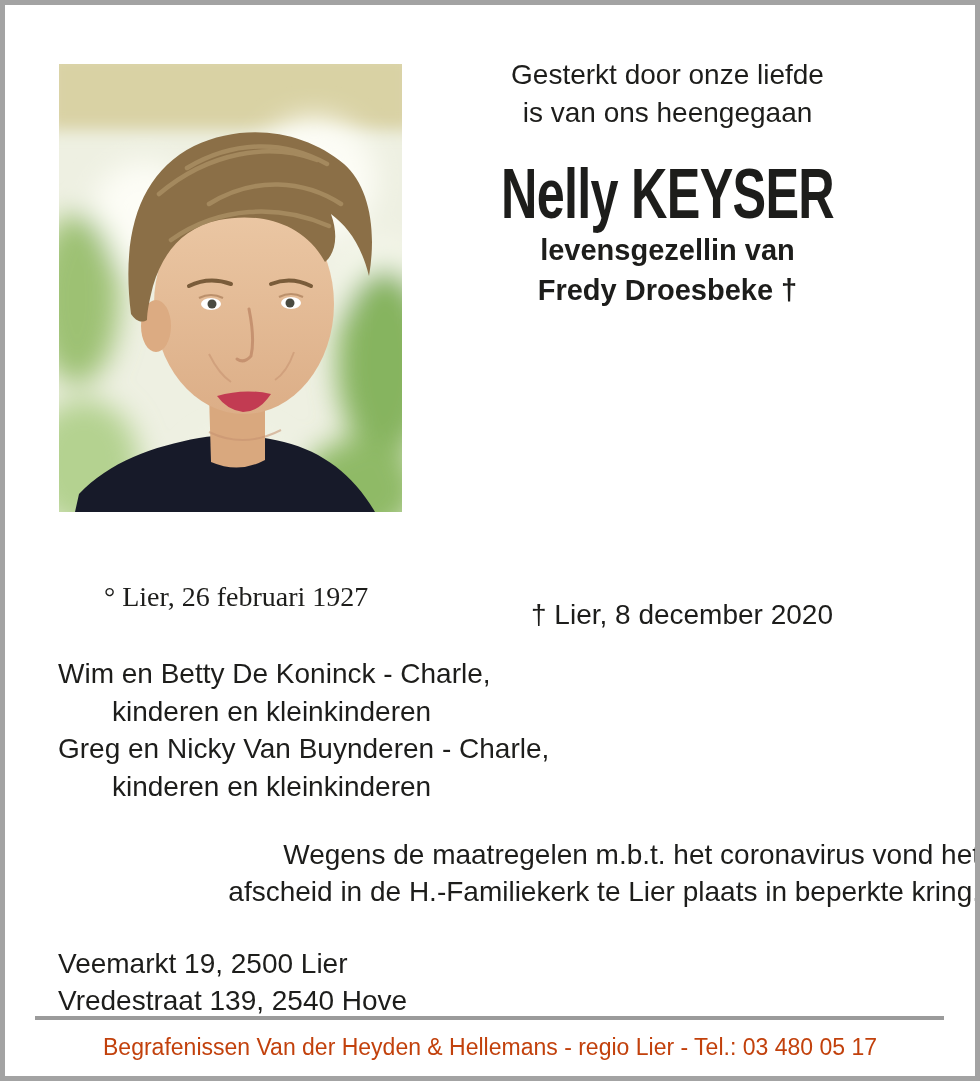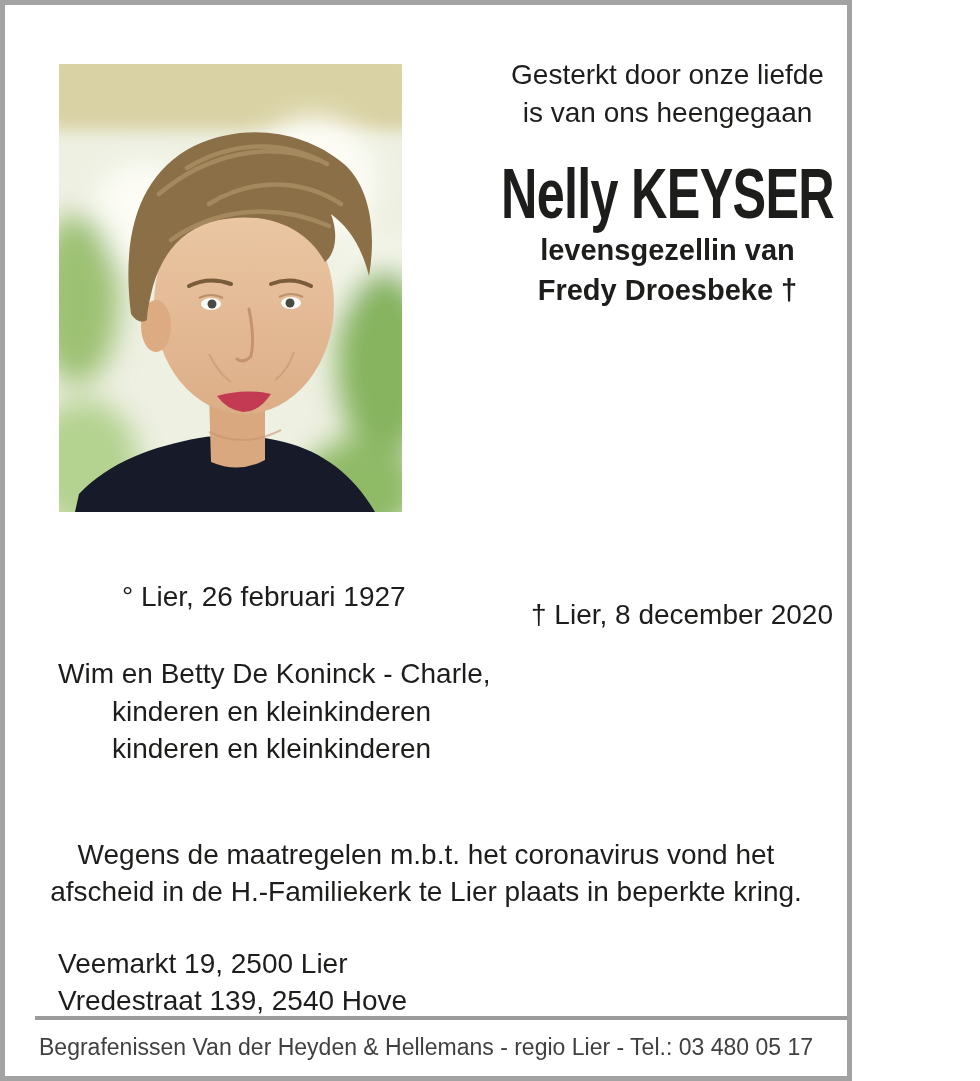--- a/index.html
+++ b/index.html
@@ -1,18 +1,18 @@
 <!DOCTYPE html>
 <html><head>
 <meta charset="utf-8">
 <style>
   html,body { margin:0; padding:0; background:#ffffff; }
   .page {
     position:relative;
-    width:852px; height:1081px;
+    width:980px; height:1081px;
     background:#ffffff;
     font-family:"Liberation Sans","DejaVu Sans",sans-serif;
     color:#1d1d1b;
     overflow:hidden;
   }
   .frame {
     position:absolute; inset:0;
     border:5px solid #a3a3a3;
     pointer-events:none;
   }
@@ -29,36 +29,36 @@
   .salutation { font-size:29px; line-height:38px; margin:26px 0 0 0; }
   .name {
     font-size:70px; font-weight:700; line-height:72px;
     margin:26px 0 0 0; letter-spacing:-1px; white-space:nowrap;
     transform:scaleX(0.72); transform-origin:50% 50%;
   }
   .relation { font-size:29px; font-weight:700; line-height:40px; margin:0; }
   .relation.spouse  { margin-top:48px; }
   .relation.partner { }
   .date { position:absolute; top:580px; font-size:28px; line-height:34px; white-space:nowrap; }
-  .date.birth { left:122px; }
+  .date.birth { left:104px;font-family:Liberation Serif, serif; }
   .date.death { left:531px;margin-top:18px; }
   .family { position:absolute; left:58px; top:655px; font-size:28px; line-height:37.5px; }
   .family .descendants { padding-left:54px; }
   .notice {
     position:absolute; left:0; top:836px; width:100%;
-    text-align:center; font-size:28px; line-height:37px;
+    text-align:right; font-size:28px; line-height:37px;
   }
   .addresses { position:absolute; left:58px; top:945px; font-size:28px; line-height:37px; }
   .rule {
     position:absolute; left:35px; top:1016px;
     width:909px; height:4px; background:#9b9b9b;
   }
   .footer {
     position:absolute; left:0; top:1033px; width:100%;
-    text-align:center; font-size:23px; line-height:28px; color:#404040;
+    text-align:center; font-size:23px; line-height:28px; color:#c2410c;
   }
 </style>
 </head>
 <body>
 
 <div class="page">
 
   <div class="photo" title="Portret van een oudere dame met kort bruin haar, rode lippenstift en donkere kledij tegen een groene tuinachtergrond">
     <svg width="343" height="448" viewBox="0 0 343 448" xmlns="http://www.w3.org/2000/svg">
       <defs>
@@ -142,20 +142,21 @@
 
   <div class="date birth">° Lier, 26 februari 1927</div>
   <div class="date death">† Lier, 8 december 2020</div>
 
   <div class="family">
     <div>
       <div>Wim en Betty De Koninck - Charle,</div>
       <div class="descendants">kinderen en kleinkinderen</div>
     </div>
     <div>
+      <div>Greg en Nicky Van Buynderen - Charle,</div>
       <div class="descendants">kinderen en kleinkinderen</div>
     </div>
   </div>
 
   <div class="notice">
     <span>Wegens de maatregelen m.b.t. het coronavirus vond het</span><br>
     <span>afscheid in de H.-Familiekerk te Lier plaats in beperkte kring.</span>
   </div>
 
   <div class="addresses">

